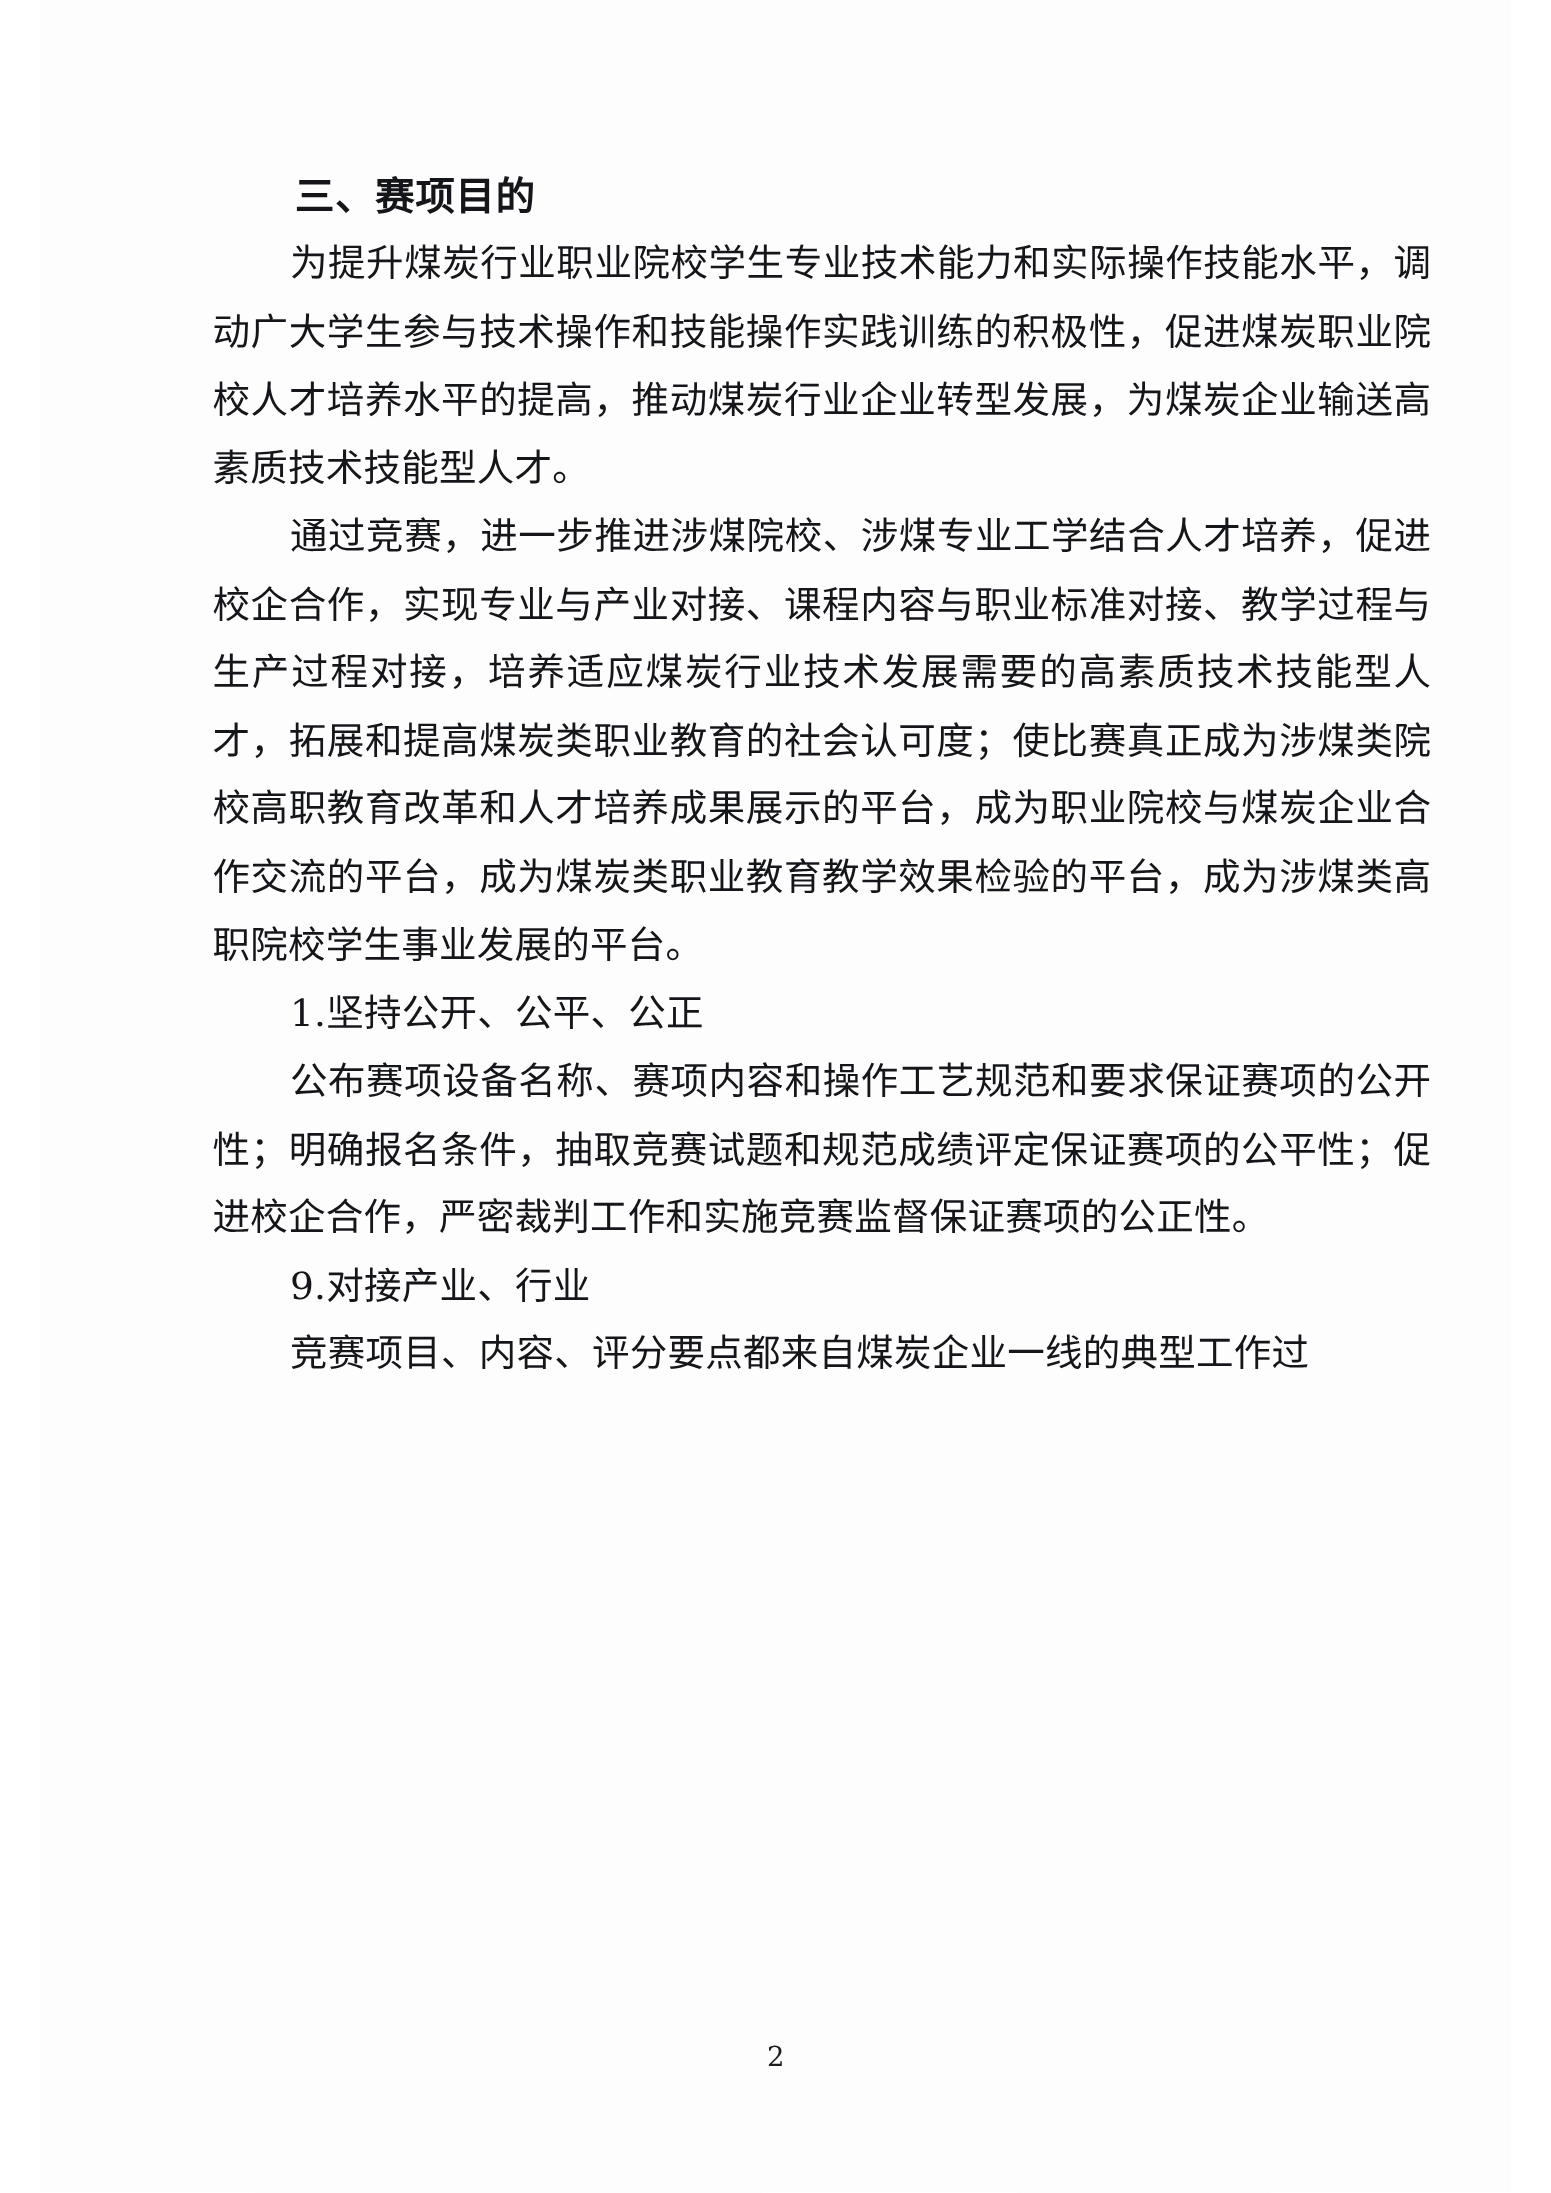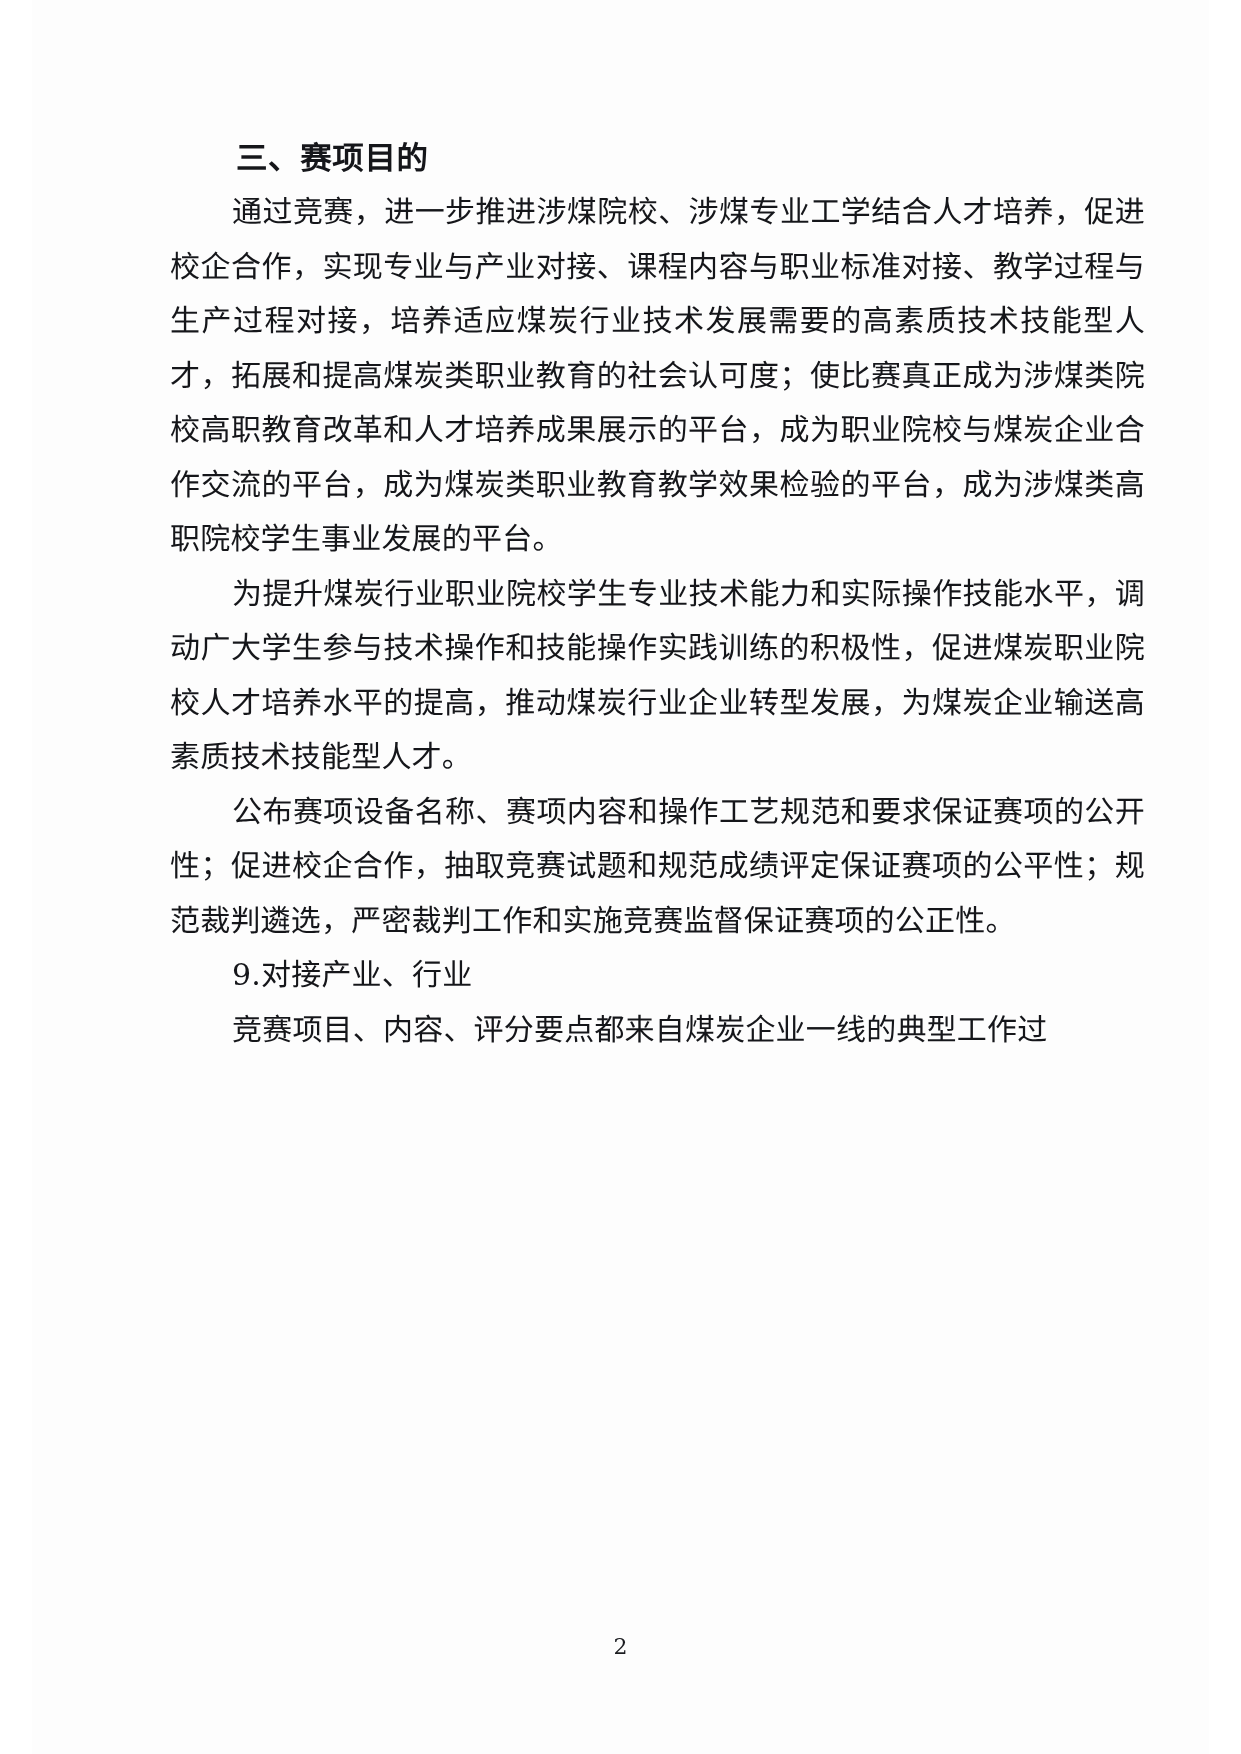--- a/index.html
+++ b/index.html
@@ -68,27 +68,28 @@
 </style>
 </head>
 <body>
 
 <div class="page">
 
   <div class="page-body doc-text">
 
     <h2 class="heading">三、赛项目的</h2>
 
+    <p class="para">为提升煤炭行业职业院校学生专业技术能力和实际操作技能水平，调动广大学生参与技术操作和技能操作实践训练的积极性，促进煤炭职业院校人才培养水平的提高，推动煤炭行业企业转型发展，为煤炭企业输送高素质技术技能型人才。</p>
+
     <p class="para">通过竞赛，进一步推进涉煤院校、涉煤专业工学结合人才培养，促进校企合作，实现专业与产业对接、课程内容与职业标准对接、教学过程与生产过程对接，培养适应煤炭行业技术发展需要的高素质技术技能型人才，拓展和提高煤炭类职业教育的社会认可度；使比赛真正成为涉煤类院校高职教育改革和人才培养成果展示的平台，成为职业院校与煤炭企业合作交流的平台，成为煤炭类职业教育教学效果检验的平台，成为涉煤类高职院校学生事业发展的平台。</p>
 
-    <p class="para">为提升煤炭行业职业院校学生专业技术能力和实际操作技能水平，调动广大学生参与技术操作和技能操作实践训练的积极性，促进煤炭职业院校人才培养水平的提高，推动煤炭行业企业转型发展，为煤炭企业输送高素质技术技能型人才。</p>
 
+    <p class="subhead">1.坚持公开、公平、公正</p>
 
-
-    <p class="para">公布赛项设备名称、赛项内容和操作工艺规范和要求保证赛项的公开性；促进校企合作，抽取竞赛试题和规范成绩评定保证赛项的公平性；规范裁判遴选，严密裁判工作和实施竞赛监督保证赛项的公正性。</p>
+    <p class="para">公布赛项设备名称、赛项内容和操作工艺规范和要求保证赛项的公开性；明确报名条件，抽取竞赛试题和规范成绩评定保证赛项的公平性；促进校企合作，严密裁判工作和实施竞赛监督保证赛项的公正性。</p>
 
 
 
     <p class="subhead">9.对接产业、行业</p>
 
     <p class="para">竞赛项目、内容、评分要点都来自煤炭企业一线的典型工作过</p>
 
   </div>
 
   <div class="page-number">2</div>

